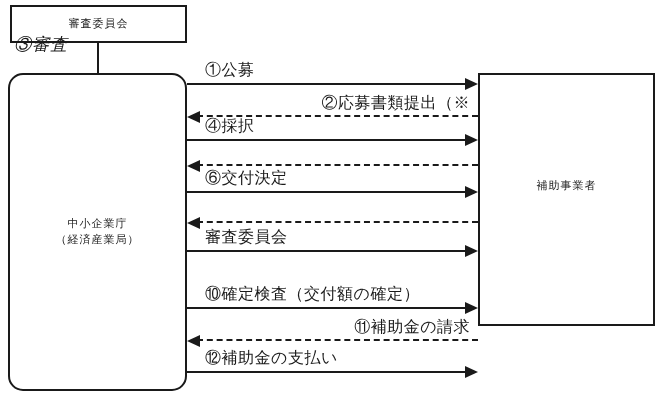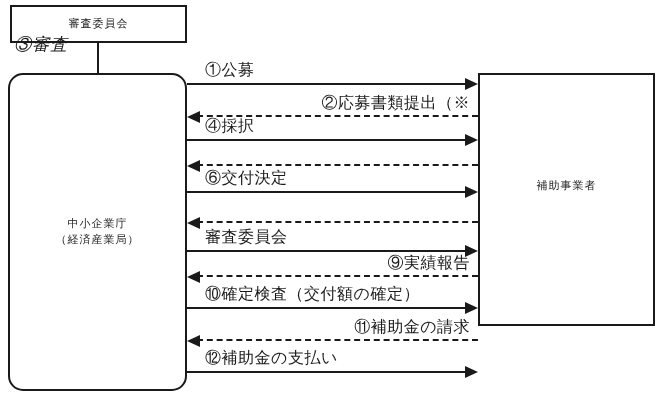--- a/index.html
+++ b/index.html
@@ -156,27 +156,20 @@
   </div>
 
   <div class="flow dir-right" style="top:227px">
     <span class="flow-label">審査委員会</span>
     <div class="arrow solid-right">
       <div class="shaft"></div>
       <div class="head"></div>
     </div>
   </div>
 
-  <div class="flow dir-left" style="top:253px">
-    <span class="flow-label">⑨実績報告</span>
-    <div class="arrow dashed-left">
-      <div class="shaft"></div>
-      <div class="head"></div>
-    </div>
-  </div>
 
   <div class="flow dir-right" style="top:284px">
     <span class="flow-label">⑩確定検査（交付額の確定）</span>
     <div class="arrow solid-right">
       <div class="shaft"></div>
       <div class="head"></div>
     </div>
   </div>
 
   <div class="flow dir-right" style="top:348px">

